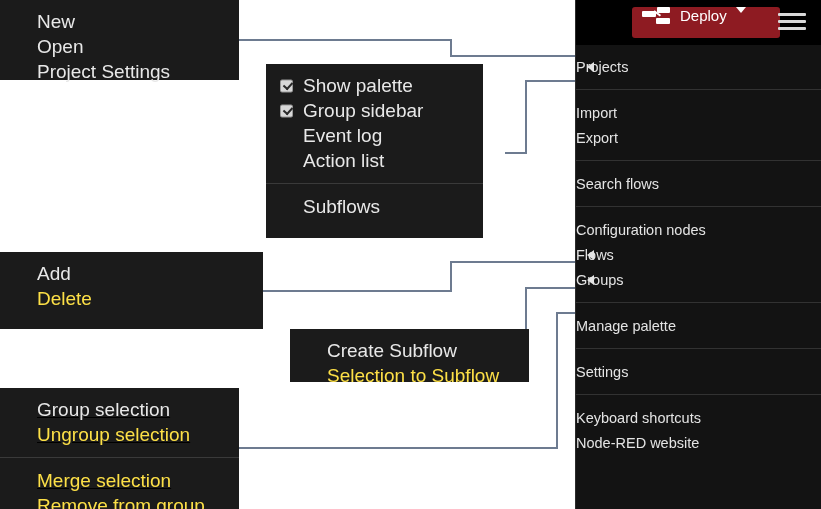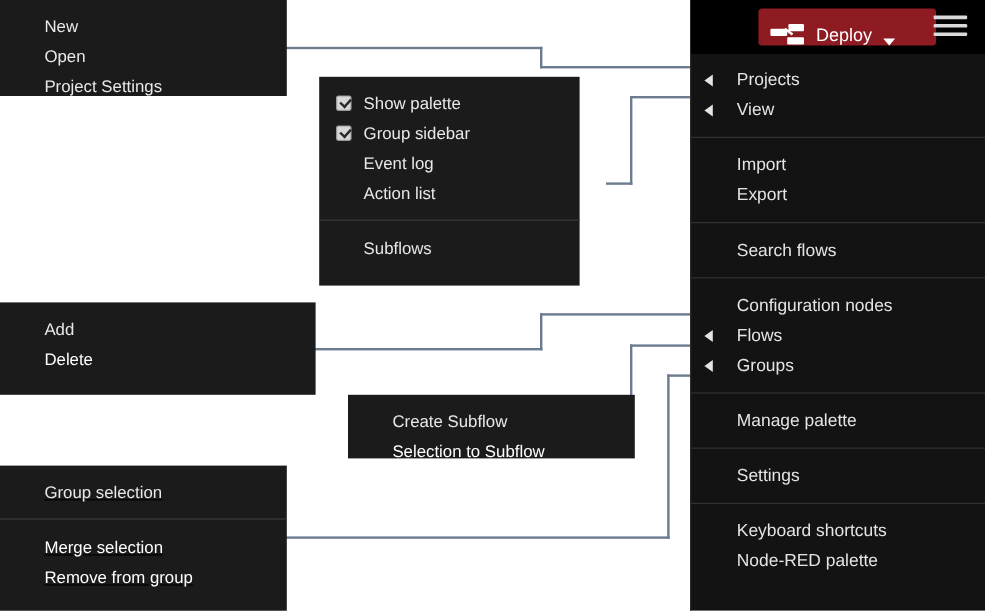--- a/index.html
+++ b/index.html
@@ -28,29 +28,29 @@
   
   .menu {
     position: absolute;
     background: #1b1b1b;
     z-index: 5;
     box-sizing: border-box;
   }
   .menu .item {
     position: relative;
     color: #e8e8e8;
-    font-size: 14px;
+    font-size: 19px;
     line-height: 1;
     display: flex;
     align-items: center;
     height: 25px;
     padding: 0 14px 0 37px;
     white-space: nowrap;
   }
-  .menu .item.disabled { color: #ffffff; text-align: right; }
+  .menu .item.disabled { color: #fde047; text-align: right; }
   .menu .sep {
     height: 1px;
     background: #3a3a3a;
     margin: 10px 0;
   }
   .menu .pad-top { height: 9px; }
 
   
   .cb {
     position: absolute;
@@ -97,21 +97,21 @@
   }
   .deploy-btn {
     position: absolute;
     left: 56px;
     top: 7px;
     width: 148px;
     height: 31px;
     background: #8e1b22;
     border-radius: 3px;
     display: flex;
-    align-items: flex-end;
+    align-items: flex-start;
     box-sizing: border-box;
   }
   .deploy-icon {
     position: relative;
     width: 30px;
     height: 18px;
     margin-left: 10px;
     flex: none;
   }
   .deploy-icon .r1, .deploy-icon .r2 {
@@ -172,21 +172,20 @@
   }
 
   .side-list { position: absolute; left: 0; top: 45px; width: 245px; }
   .side-item {
     position: relative;
     height: 25px;
     display: flex;
     align-items: center;
     color: #e4e4e4;
     font-size: 14.5px;
-    padding-left: 38px;
     white-space: nowrap;
   }
   .side-item .arrow {
     position: absolute;
     left: 11px;
     top: 50%;
     transform: translateY(-50%);
     width: 0; height: 0;
     border-top: 5px solid transparent;
     border-bottom: 5px solid transparent;
@@ -284,20 +283,23 @@
   </div>
   <div class="item disabled">
     <span>Selection to Subflow</span>
   </div>
 </div>
 
 <div class="menu" id="groups-menu" style="left:0; top:388px; width:239px; height:136px;text-decoration:underline;">
   <div class="pad-top"></div>
   <div class="item">
     <span>Group selection</span>
+  </div>
+  <div class="item disabled">
+    <span>Ungroup selection</span>
   </div>
   <div class="sep"></div>
   <div class="item disabled">
     <span>Merge selection</span>
   </div>
   <div class="item disabled">
     <span>Remove from group</span>
   </div>
 </div>
 
@@ -316,24 +318,20 @@
     </div>
   </div>
 
   <div class="side-list">
 
     <div class="side-pad"></div>
     <div class="side-item">
       <span class="arrow"></span>
       <span>Projects</span>
     </div>
-    <div class="side-item">
-      <span class="arrow"></span>
-      <span>View</span>
-    </div>
     <div class="side-sep"></div>
 
     <div class="side-item">
       <span>Import</span>
     </div>
     <div class="side-item">
       <span>Export</span>
     </div>
     <div class="side-sep"></div>
 
@@ -362,21 +360,21 @@
 
     <div class="side-item">
       <span>Settings</span>
     </div>
     <div class="side-sep"></div>
 
     <div class="side-item">
       <span>Keyboard shortcuts</span>
     </div>
     <div class="side-item">
-      <span>Node-RED palette</span>
+      <span>Node-RED website</span>
     </div>
     <div class="side-item">
       
     </div>
   </div>
 </div>
 
 <div class="hamburger">
   <span></span>
   <span></span>

